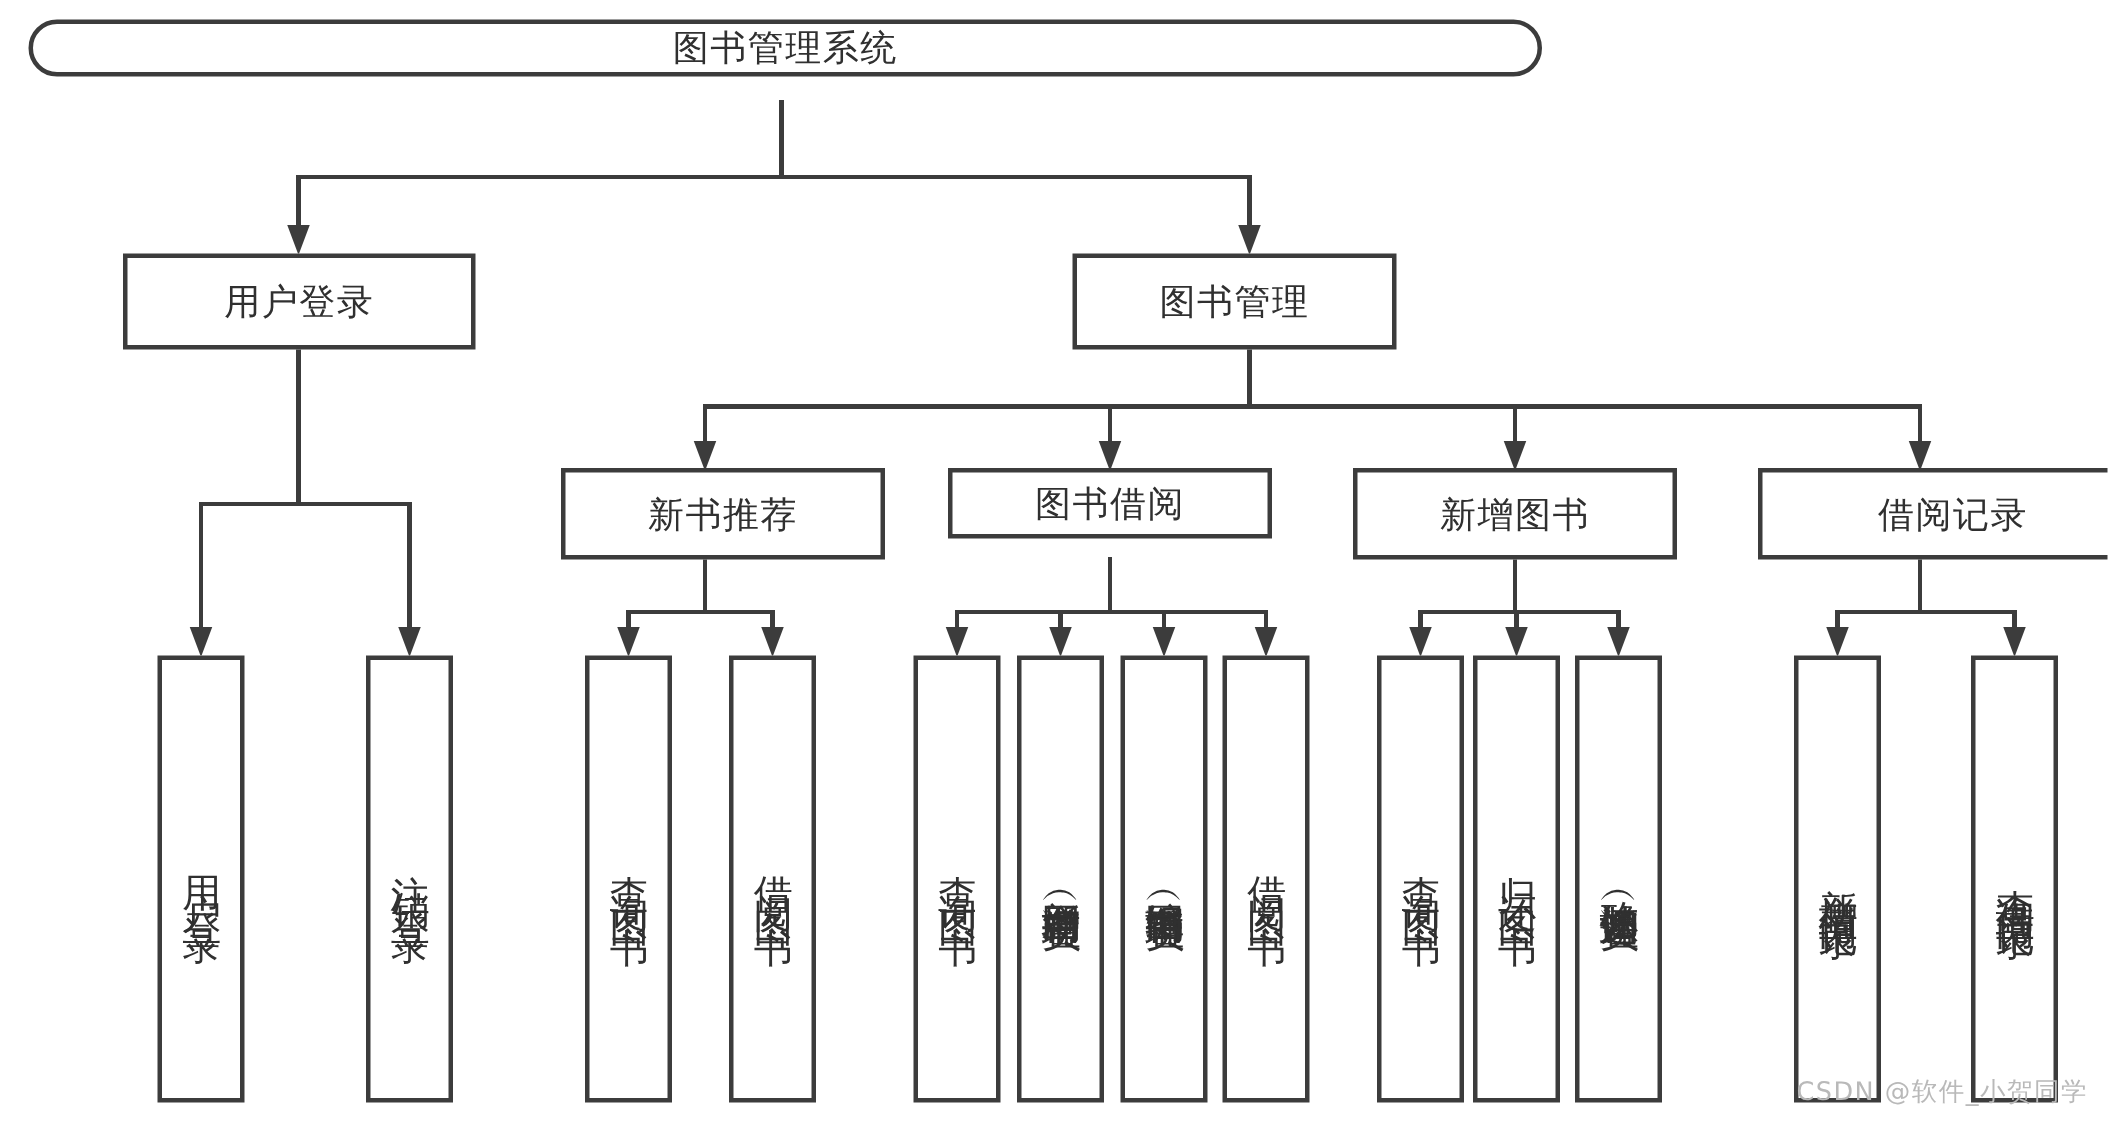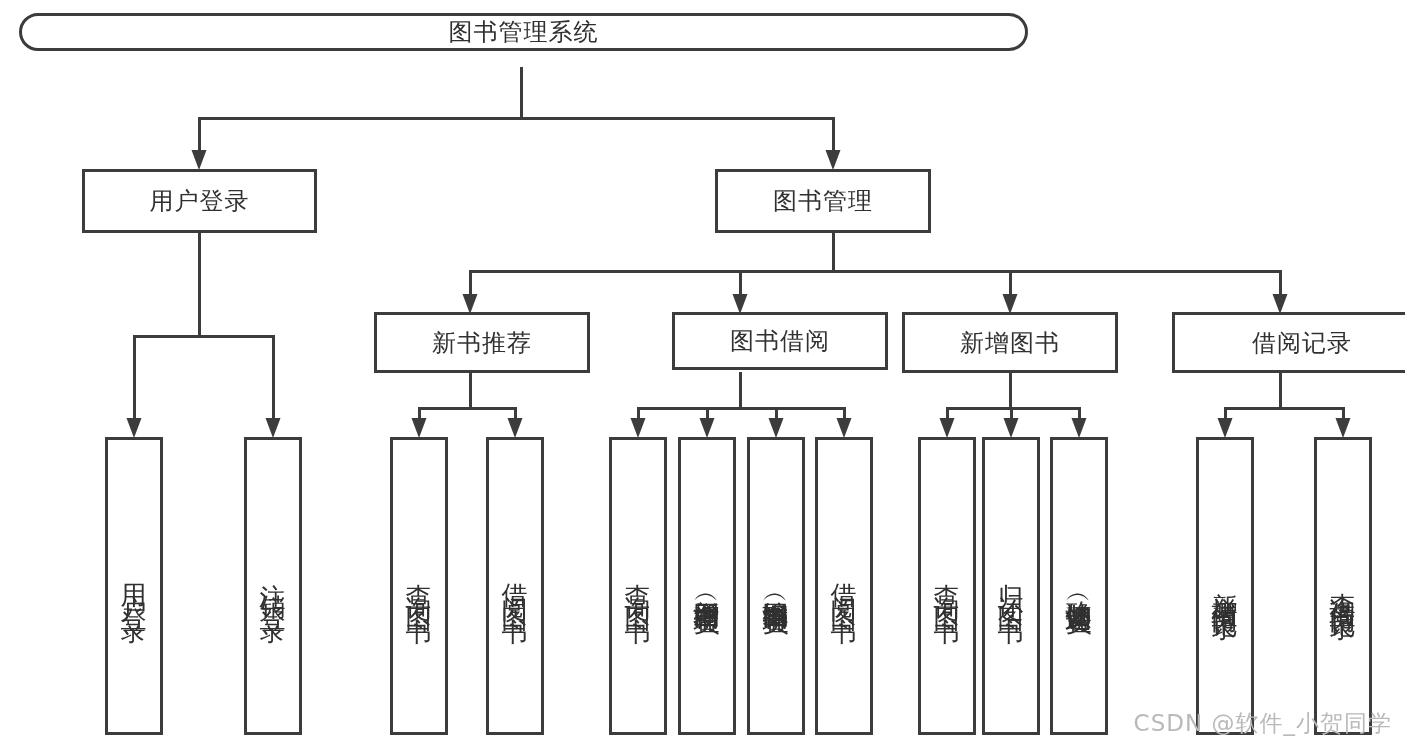--- a/index.html
+++ b/index.html
@@ -24,21 +24,21 @@
   .node.h span{font-size:24px;letter-spacing:1px;white-space:nowrap;}
   .node.v span{
     writing-mode:vertical-lr;
     font-size:26px;line-height:1;white-space:nowrap;
   }
   .node.v span.s4{letter-spacing:0.45em;}
   .node.v span.s6{letter-spacing:0.18em;}
   .node.v span.s0{letter-spacing:0.05em;}
   .watermark{
     position:absolute;right:13px;bottom:8px;z-index:5;
-    font-size:23px;color:var(--wm);letter-spacing:1px;
+    font-size:17px;color:var(--wm);letter-spacing:1px;
     pointer-events:none;white-space:nowrap;
   }
 </style>
 </head>
 <body>
 
 <div class="canvas">
   <svg id="edges" width="1405" height="747" viewBox="0 0 1405 747">
       <line x1="521" y1="68" x2="521" y2="118" stroke="#3c3c3c" stroke-width="3" stroke-linecap="square" shape-rendering="crispEdges"></line>
       <line x1="199" y1="118" x2="833" y2="118" stroke="#3c3c3c" stroke-width="3" stroke-linecap="square" shape-rendering="crispEdges"></line>
@@ -111,21 +111,21 @@
       </div>
       <div class="node h" style="left: 362px; top: 312px; width: 216px; height: 61px; margin-left: 12px;">
         <span>新书推荐</span>
       </div>
       <div class="node v" style="left: 390px; top: 437px; width: 58px; height: 298px;">
         <span class="s4">查询图书</span>
       </div>
       <div class="node v" style="left: 486px; top: 437px; width: 58px; height: 298px;">
         <span class="s4">借阅图书</span>
       </div>
-      <div class="node h" style="left: 632px; top: 312px; width: 216px; height: 58px; margin-left: 40px;">
+      <div class="node h" style="left: 632px; top: 312px; width: 216px; height: 47px;">
         <span>图书借阅</span>
       </div>
       <div class="node v" style="left: 609px; top: 437px; width: 58px; height: 298px;">
         <span class="s4">查询图书</span>
       </div>
       <div class="node v" style="left: 678px; top: 437px; width: 58px; height: 298px;">
         <span class="s0">新增图书（管理员）</span>
       </div>
       <div class="node v" style="left: 747px; top: 437px; width: 58px; height: 298px;">
         <span class="s0">编辑图书（管理员）</span>

